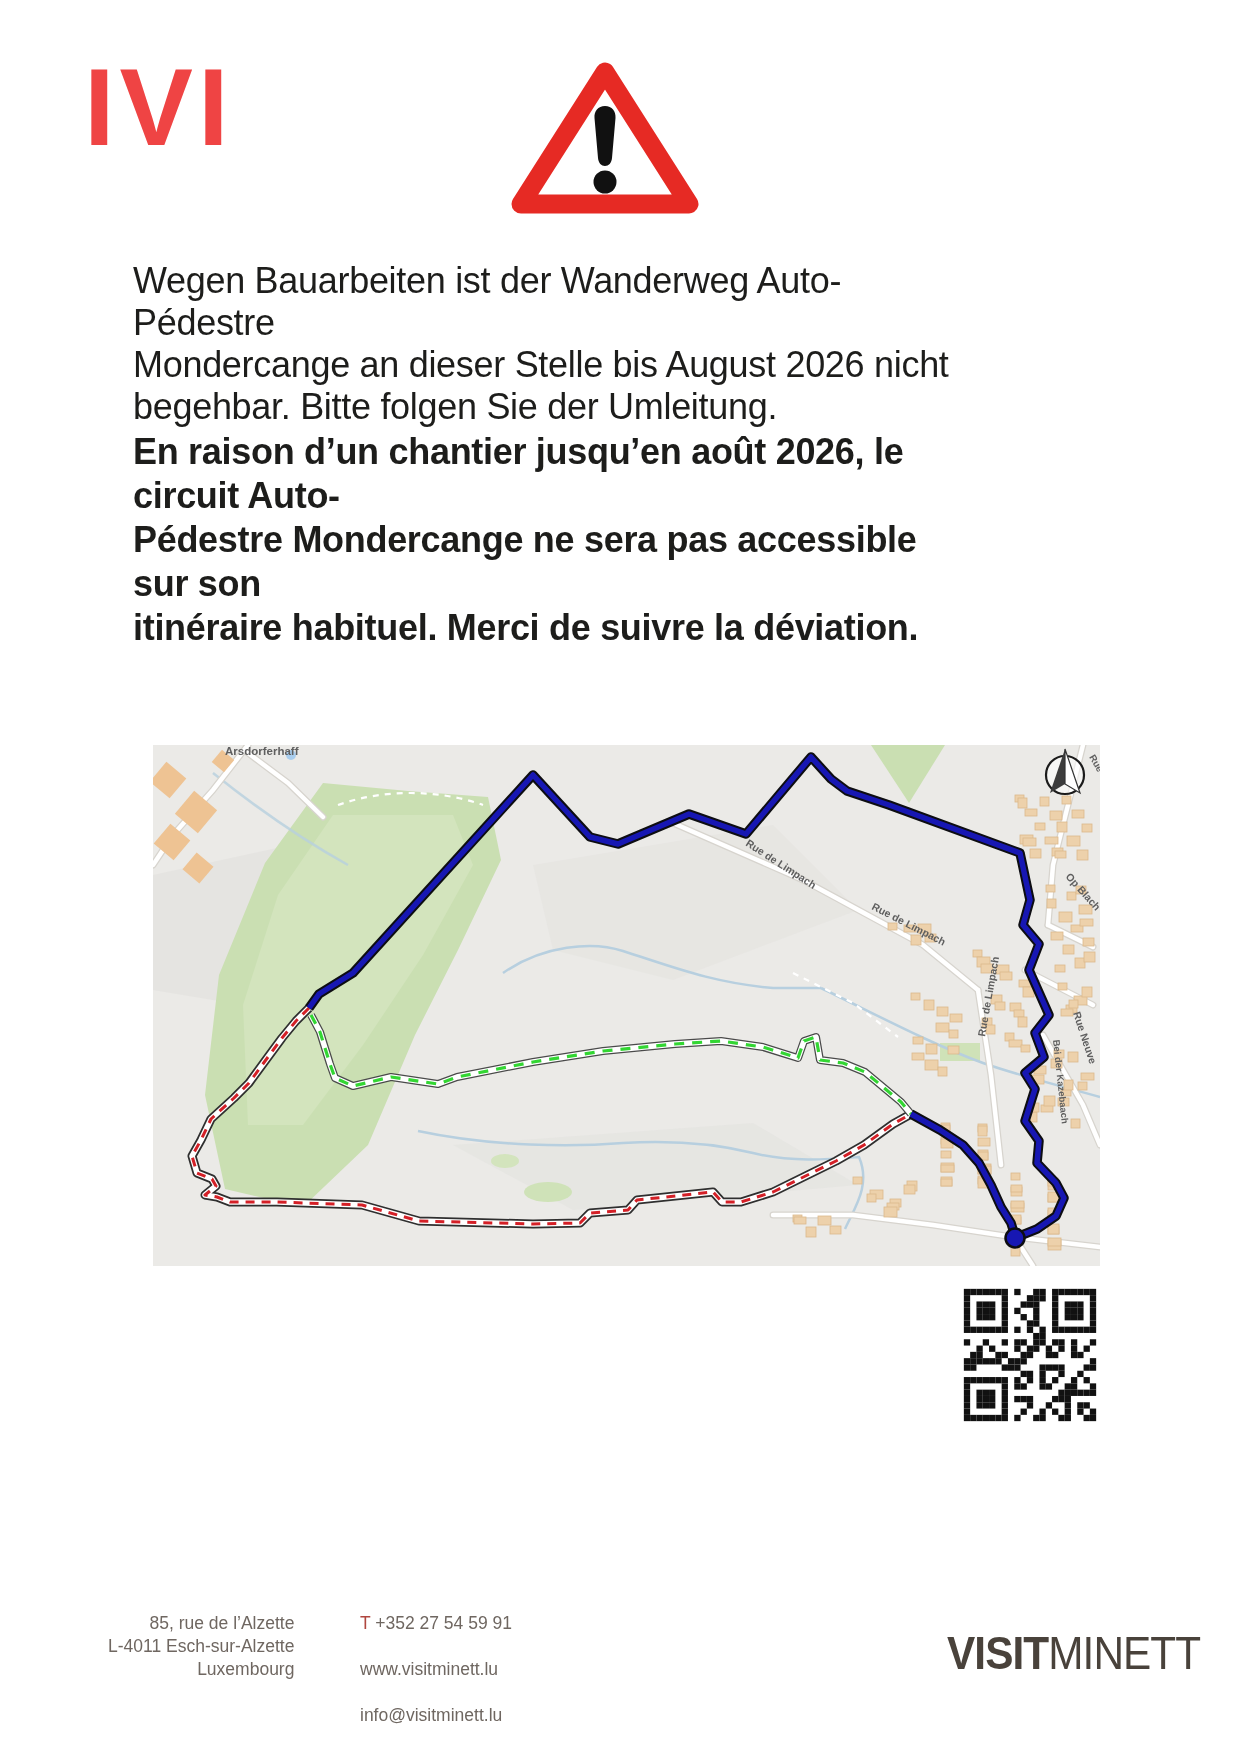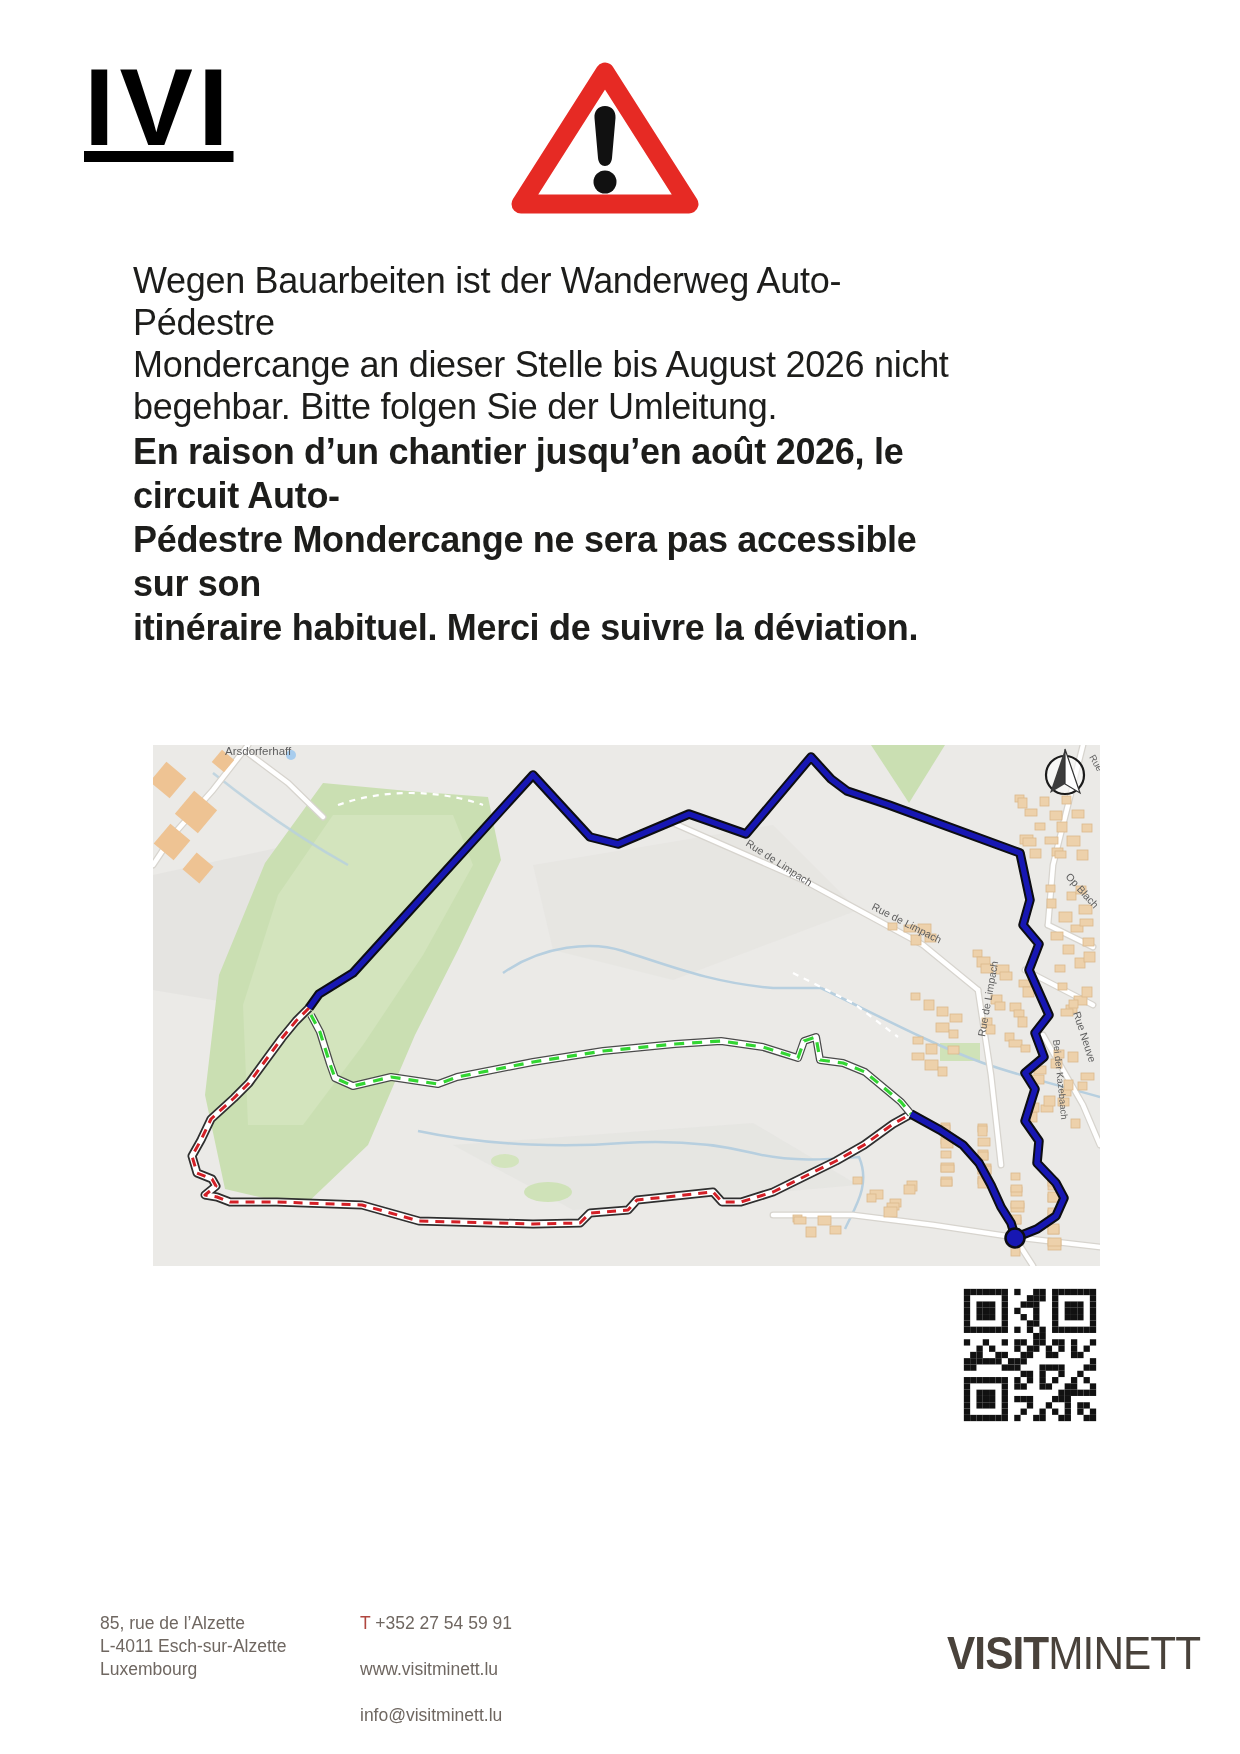--- a/index.html
+++ b/index.html
@@ -1,30 +1,30 @@
 <!DOCTYPE html>
 <html><head>
 <meta charset="utf-8">
 <style>
   html,body{margin:0;padding:0;background:#fff;}
   .page{position:relative;width:1240px;height:1754px;background:#ffffff;overflow:hidden;
         font-family:"Liberation Sans",sans-serif;color:#1d1d1b;}
   .logo{position:absolute;left:84px;top:52px;font-size:110px;line-height:1;font-weight:800;
-        letter-spacing:5px;color:#000000;text-decoration:underline;}
+        letter-spacing:5px;color:#ef4444;}
   .warn{position:absolute;left:505px;top:56px;width:195px;height:165px;}
   .para{position:absolute;left:133px;width:820px;font-size:36px;line-height:42px;
         white-space:pre-line;letter-spacing:-0.3px;}
   .p-de{top:260px;}
   .p-fr{top:430px;font-weight:700;line-height:44px;}
   .p-en{top:584px;line-height:44px;}
-  .mapbox{position:absolute;left:153px;top:745px;width:947px;height:521px;background:#ebeae7;}
+  .mapbox{position:absolute;left:153px;top:745px;width:947px;height:521px;background:#ebeae7;font-weight:bold;}
   .mapbox svg{display:block;}
   .qr{position:absolute;left:958px;top:1283px;width:144px;height:144px;background:#fff;}
   .footer-col{position:absolute;font-size:17.5px;line-height:23px;color:#6f6761;white-space:pre-line;}
-  .fc1{left:100px;top:1612px;}
+  .fc1{left:108px;top:1612px;text-align:right;}
   .fc2{left:360px;top:1612px;}
   .fc2 .t{color:#b0473f;}
   .brand{position:absolute;right:40px;top:1630px;font-size:46px;line-height:1;color:#49423b;
          letter-spacing:-1px;transform:scaleX(.92);transform-origin:100% 50%;}
   .brand b{font-weight:700;}
   .brand span{font-weight:400;}
   .maplabel{font-family:"Liberation Sans",sans-serif;fill:#5f5f5f;}
 </style>
 </head>
 <body>

